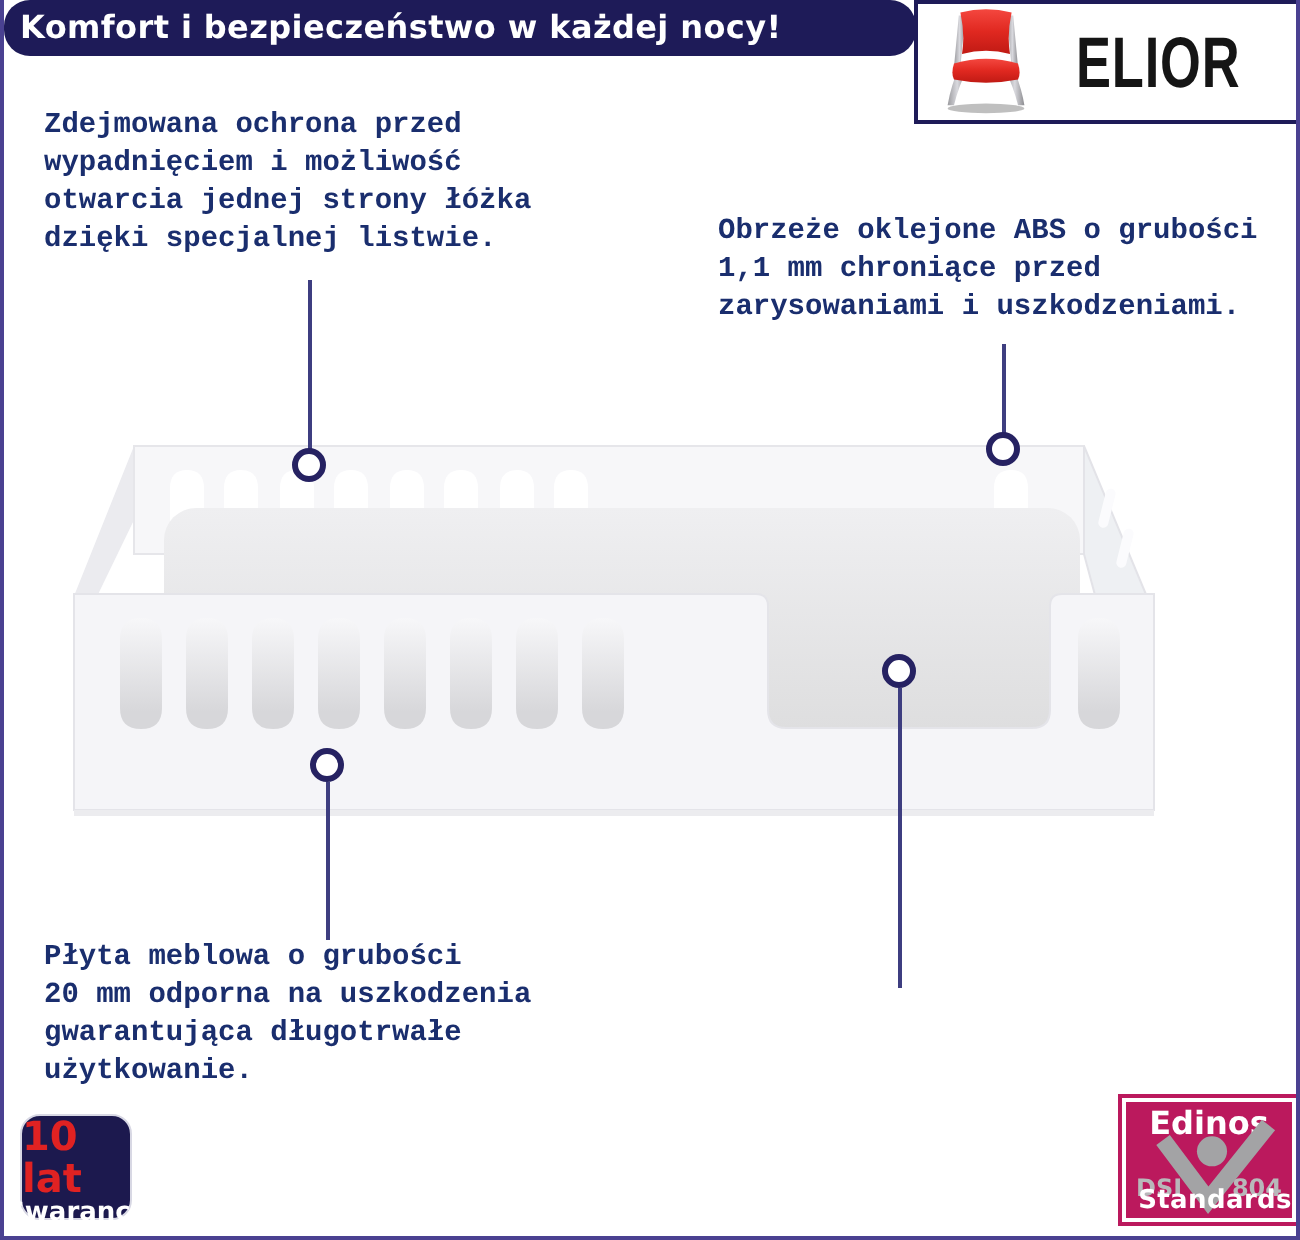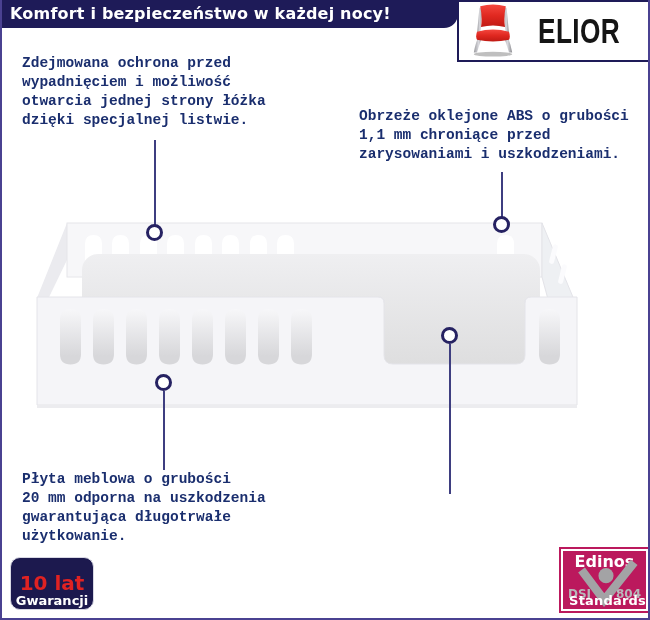--- a/index.html
+++ b/index.html
@@ -18,21 +18,21 @@
     border-right:2px solid var(--frame-purple);
     border-bottom:2px solid var(--frame-purple);
     box-sizing:border-box;
   }
   .header-bar{
     position:absolute;left:0;top:0;width:456px;height:28px;
     background:var(--header-navy);
     border-bottom-right-radius:14px;
     color:#fff;font-size:16px;font-weight:bold;
     line-height:28px;padding-left:8px;box-sizing:border-box;
-    letter-spacing:0.2px;white-space:nowrap;
+    letter-spacing:0.2px;white-space:nowrap;border-radius:13px;
   }
   .logo-box{
     position:absolute;left:455px;top:0;width:193px;height:62px;
     background:#fff;border:2px solid var(--header-navy);box-sizing:border-box;
     display:flex;align-items:center;justify-content:center;gap:21px;
   }
   .brand{
     font-family:"Liberation Sans","DejaVu Sans",sans-serif;
     font-weight:bold;color:#151515;font-size:32px;
     transform:scale(0.82,1.12);transform-origin:left center;letter-spacing:0.5px;
@@ -43,23 +43,23 @@
     white-space:pre-line;
     font-family:Liberation Mono, monospace;
   }
   .cline{position:absolute;width:2px;background:#3e3e80;}
   .cdot{
     position:absolute;width:11px;height:11px;border-radius:50%;
     border:3px solid var(--callout-navy);background:#fff;
   }
   .bed{position:absolute;left:25px;top:212px;width:560px;height:210px;}
   .warranty{
-    position:absolute;left:8px;top:557px;width:84px;height:53px;
+    position:absolute;left:8px;top:557px;width:56px;height:53px;
     background:#1c194e;border:1px solid #d8d8e4;border-radius:10px;
-    display:flex;flex-direction:column;align-items:center;justify-content:flex-end;
+    display:flex;flex-direction:column;align-items:center;justify-content:flex-start;
     box-sizing:border-box;
   }
   .w1{color:var(--accent-red);font-size:20px;font-weight:bold;line-height:1.05;}
   .w2{color:#fff;font-size:13px;font-weight:bold;line-height:1.15;}
   .edinos{
     position:absolute;left:557px;top:547px;width:91px;height:66px;
     background:var(--edinos-magenta);box-sizing:border-box;padding:2px;
   }
   .edinos-inner{
     position:relative;width:100%;height:100%;

